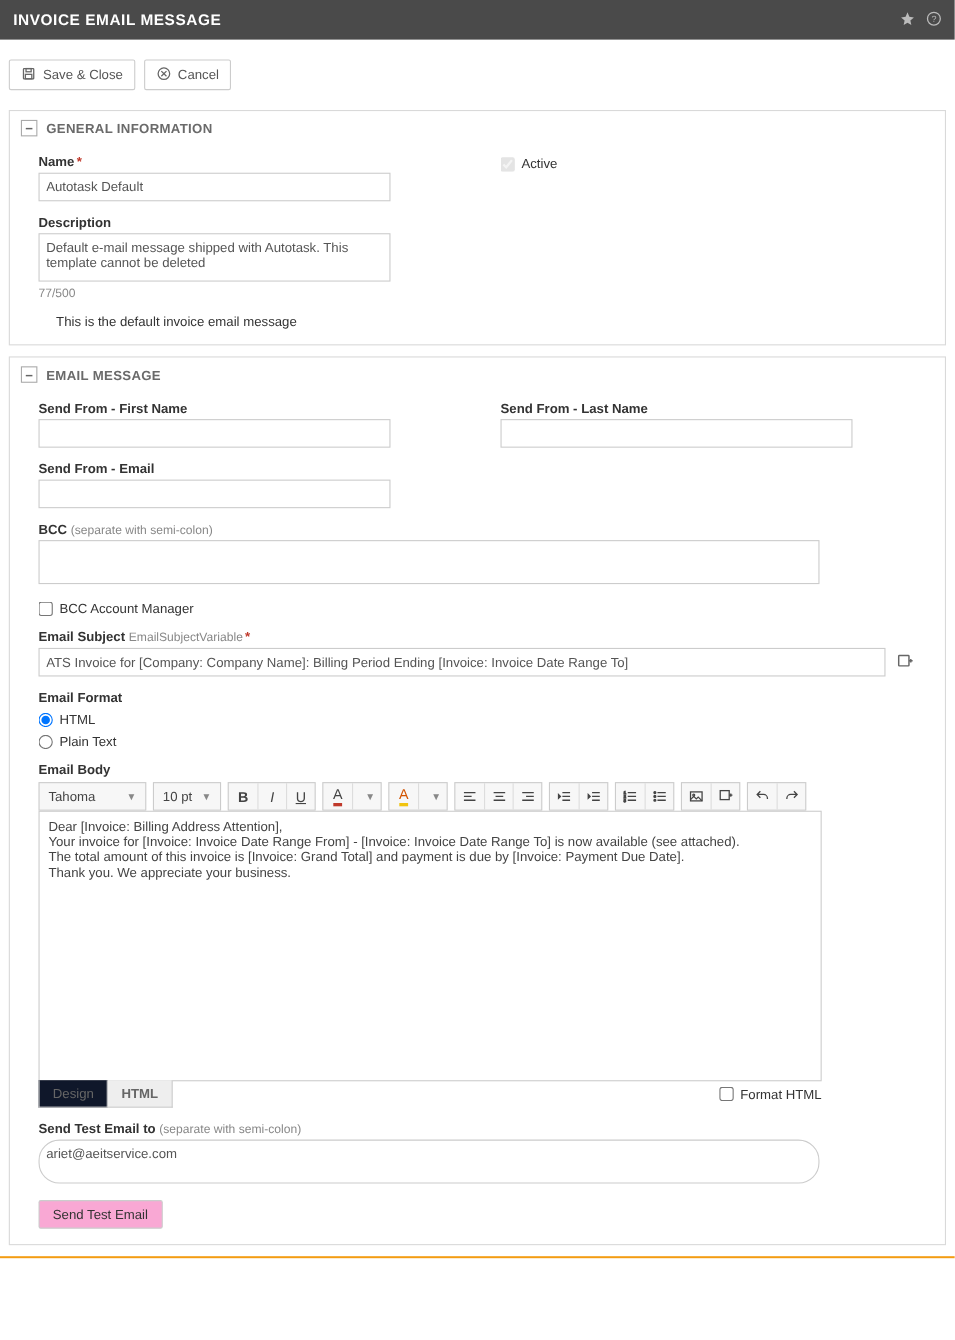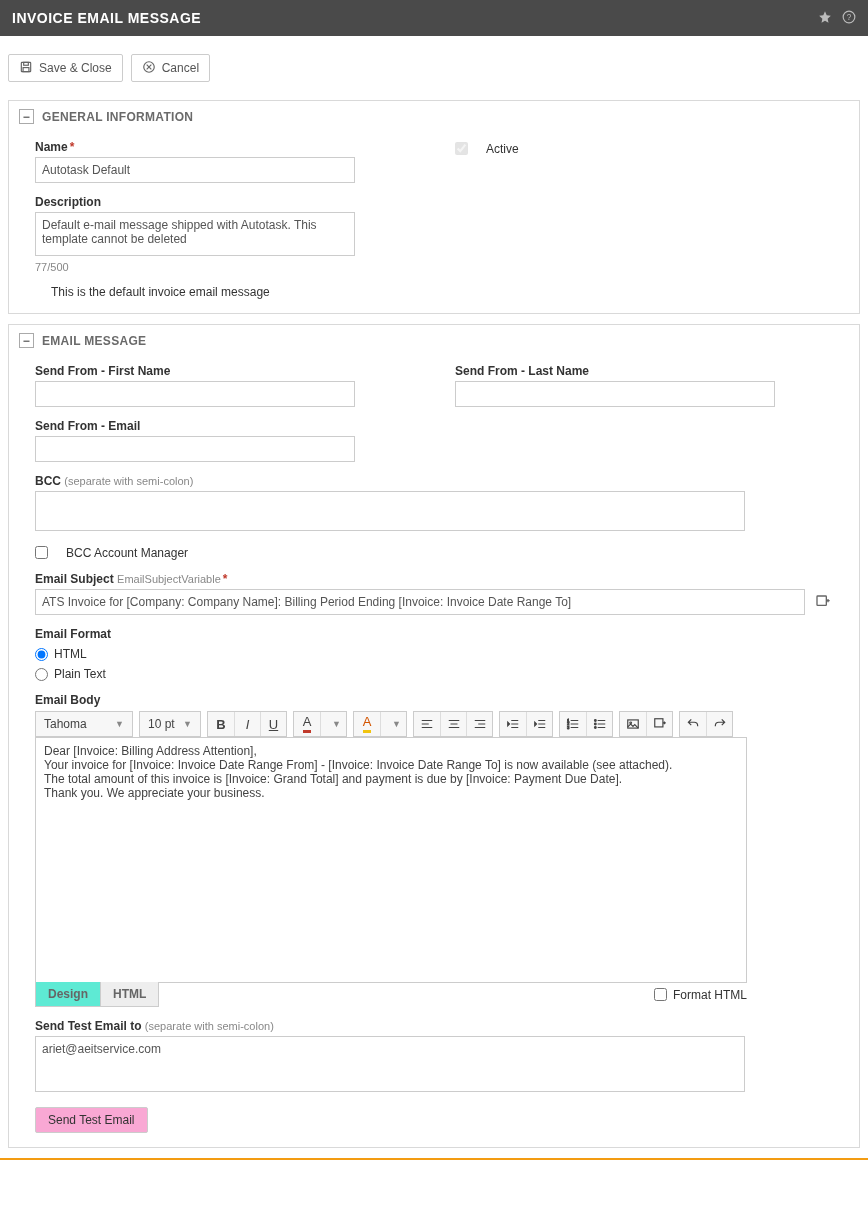--- a/index.html
+++ b/index.html
@@ -18,41 +18,41 @@
   .field { margin-bottom: 12px; }
   .field-label { display: block; font-weight: bold; color: #333; margin-bottom: 3px; font-size: 12px; }
   .field-label .req { color: #c0392b; font-weight: bold; margin-left: 2px; }
   .field-label .hint { font-weight: normal; color: #888; font-size: 11px; }
   input[type=text].txt, textarea.txt { border: 1px solid #ccc; padding: 5px 6px; font-size: 12px; color: #555; font-family: Arial, Helvetica, sans-serif; width: 320px; }
   textarea.txt { resize: none; }
   textarea.wide { width: 710px; }
   .textarea-resize { position: relative; }
   .counter { font-size: 11px; color: #888; margin-top: 2px; }
   .bold-note { font-weight: normal; margin-top: 10px; margin-left: 16px; }
-  .checkbox-line { display: flex; align-items: flex-start; gap: 18px; margin-top: 4px; }
+  .checkbox-line { display: flex; align-items: flex-end; gap: 6px; margin-top: 4px; }
   .checkbox-line input[type=checkbox] { width: 13px; height: 13px; }
   .cb-disabled { accent-color: #aaa; opacity: .6; }
   .col-right { padding-top: 0; }
   .subject-row { display:flex; align-items:center; gap:8px; }
   .subject-row input { flex:1; width: 700px; }
   .insert-icon { width:20px; height:20px; display:flex; align-items:center; justify-content:center; cursor:pointer; }
   .radio-line { display: flex; align-items: center; gap: 6px; margin: 6px 0; }
   .editor-toolbar { display: flex; gap: 6px; margin-top: 4px; }
   .tb-group { display: inline-flex; border: 1px solid #ccc; background: #f7f7f7; height: 26px; align-items: stretch; }
   .tb-btn { display: inline-flex; align-items: center; justify-content: center; width: 26px; border: none; background: transparent; cursor: pointer; font-size: 13px; color: #444; }
   .tb-btn + .tb-btn { border-left: 1px solid #ddd; }
   .tb-sel { display: inline-flex; align-items: center; padding: 0 8px; min-width: 96px; justify-content: space-between; font-size: 12px; color: #444; }
   .tb-sel.small { min-width: 60px; }
   .tb-caret { font-size: 9px; color: #888; margin-left: 6px; }
   .fcolor { border-bottom: 3px solid #c0392b; line-height: 14px; padding-bottom: 1px; display:inline-block;}
   .hcolor { border-bottom: 3px solid #f1c40f; color:#d35400; line-height: 14px; padding-bottom: 1px; display:inline-block;}
   .editor-area { border: 1px solid #ccc; width: 712px; height: 246px; padding: 6px 8px; font-size: 12px; color: #444; overflow:auto; white-space: pre-wrap; }
   .editor-tabs { display:flex; align-items:center; justify-content:space-between; width:712px; margin-top:-1px;}
   .etabs-left { display:flex; }
-  .etab { border:1px solid #ccc; border-top:none; padding:5px 12px; font-size:12px; background:#5eead4; color:#666; cursor:pointer;font-weight:bold; }
+  .etab { border:1px solid #ccc; border-top:none; padding:5px 12px; font-size:12px; background:#0f172a; color:#666; cursor:pointer; }
   .etab.active { background:#eee; font-weight:bold; }
   .etab + .etab { border-left:none; }
   .format-html { display:flex; align-items:center; gap:6px; }
   .send-test { margin-top: 12px;}
   .btn-sm { border:1px solid #ccc; background:#f9a8d4; padding:5px 12px; font-size:12px; cursor:pointer; color:#333; border-radius:2px;}
   .bottom-orange { height:2px; background:#f39c12; margin-top:4px; }
   svg.ic { width:14px; height:14px; }
 </style>
 </head>
 <body>
@@ -321,21 +321,21 @@
         </div>
         <div class="format-html">
           <input type="checkbox" style="">
           <span>Format HTML</span>
         </div>
       </div>
     </div>
 
     <div class="field send-test">
       <label class="field-label"><span>Send Test Email to</span> <span class="hint">(separate with semi-colon)</span></label>
-      <textarea class="txt wide" style="height: 56px;">ariet@aeitservice.com</textarea>
+      <textarea class="txt wide" style="height: 40px; border-radius: 19px;">ariet@aeitservice.com</textarea>
     </div>
 
     <button class="btn-sm">Send Test Email</button>
 
   </div>
 </div>
 
 <div class="bottom-orange"></div>
 
 </body></html>

